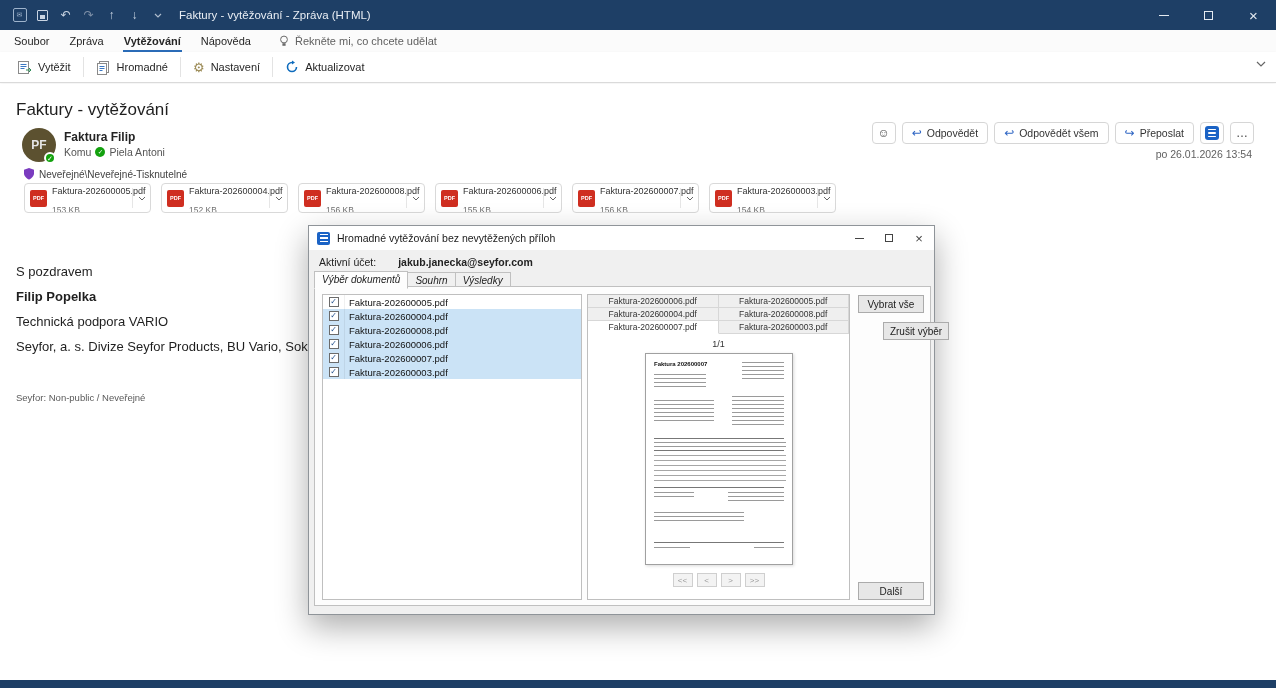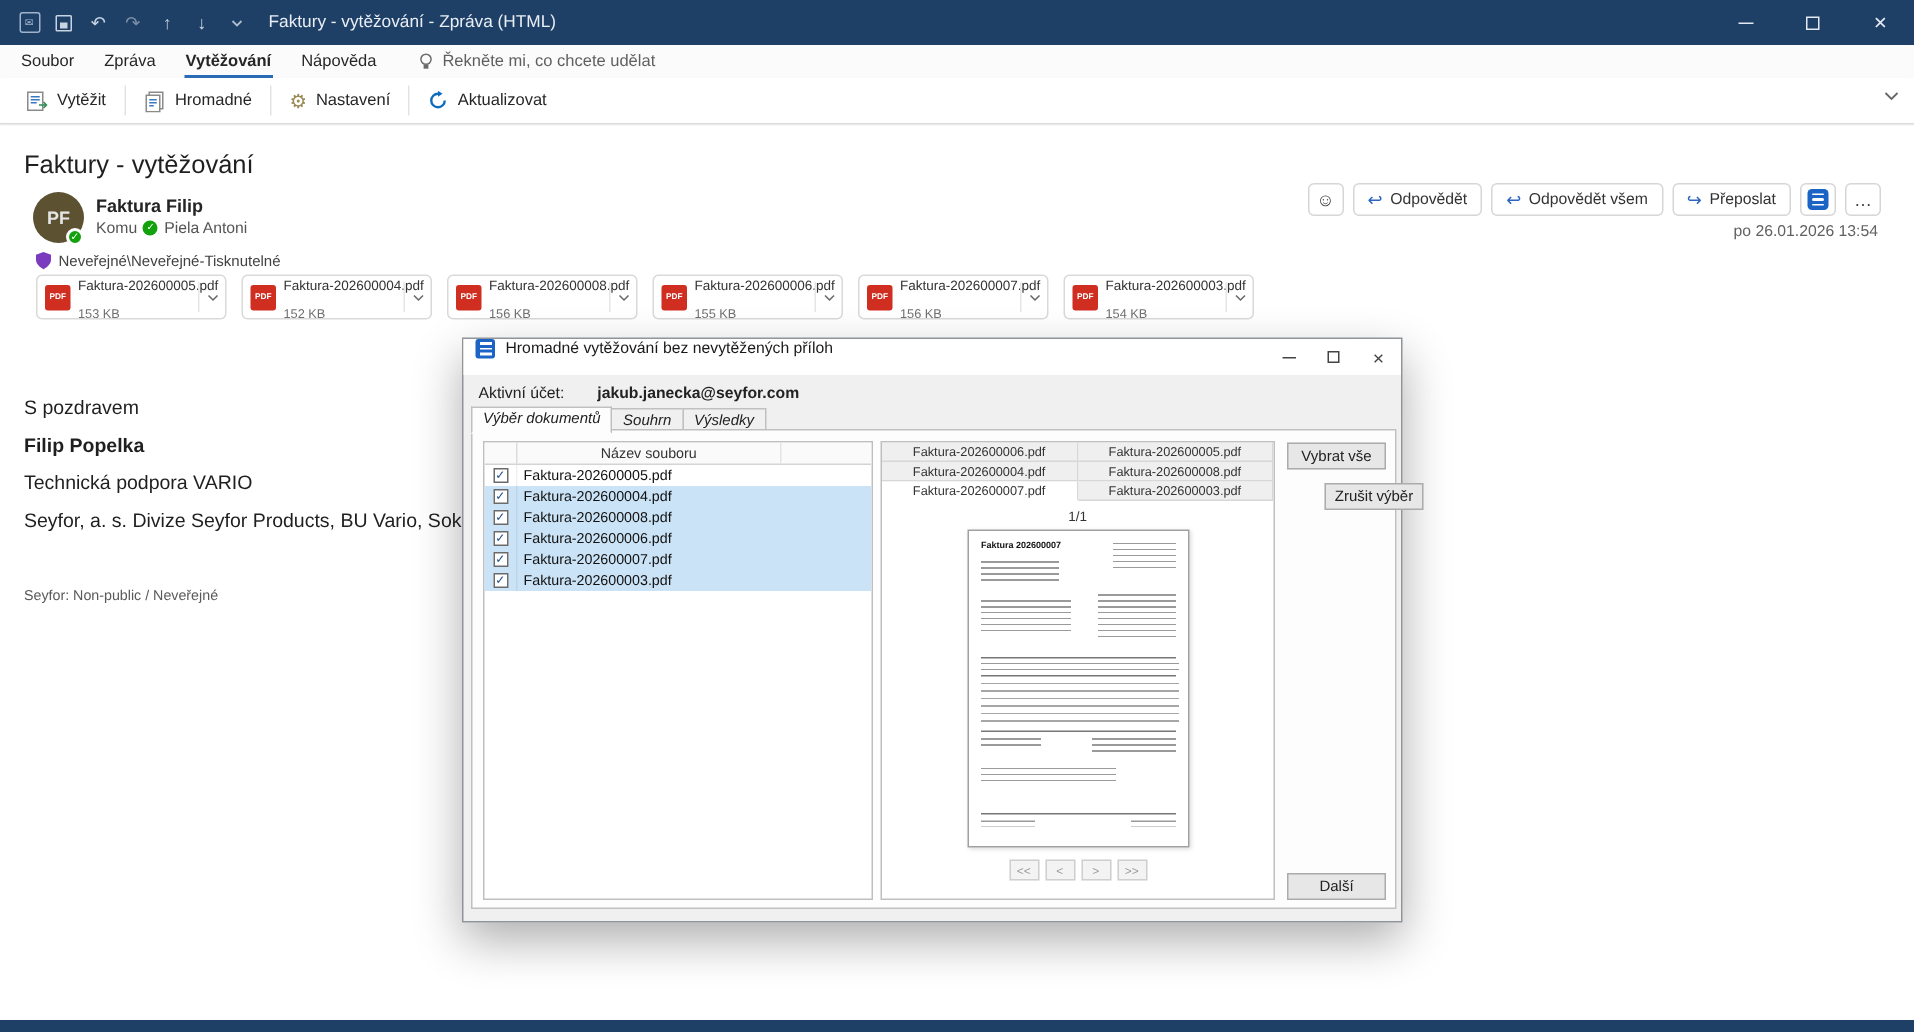--- a/index.html
+++ b/index.html
@@ -58,21 +58,21 @@
   .attach-meta{flex:1;min-width:0;line-height:1.2;}
   .attach-name{font-size:9px;color:#333;white-space:nowrap;overflow:hidden;}
   .attach-size{font-size:8.5px;color:#707070;}
   .attach-div{width:1px;height:20px;background:#e6e6e6;flex:none;}
   .attach-chev{width:17px;height:100%;display:flex;align-items:center;justify-content:center;flex:none;}
   .body-line{position:absolute;left:16px;font-size:13px;color:#1f1f1f;white-space:nowrap;}
   .body-footer{position:absolute;left:16px;top:308px;font-size:9.5px;color:#5a5a5a;}
 
   
   .dialog{position:absolute;left:308px;top:225px;width:627px;height:390px;background:#f0f0f0;border:1px solid #8f9499;box-shadow:0 12px 30px rgba(0,0,0,.32);}
-  .dlg-titlebar{position:absolute;top:0;left:0;right:0;height:24px;background:#fff;display:flex;align-items:flex-start;padding-left:8px;}
+  .dlg-titlebar{position:absolute;top:0;left:0;right:0;height:24px;background:#fff;display:flex;align-items:center;padding-left:8px;}
   .dlg-ico{width:13px;height:13px;border-radius:2px;background:#1b63c5;display:flex;flex-direction:column;justify-content:center;gap:2px;padding:0 2.5px;}
   .dlg-ico i{display:block;height:1.4px;background:#fff;}
   .dlg-title{margin-left:7px;font-size:10.5px;color:#1a1a1a;white-space:nowrap;}
   .dlg-controls{margin-left:auto;display:flex;height:24px;}
   .dlg-wbtn{width:30px;height:24px;display:flex;align-items:center;justify-content:center;color:#444;}
   .dmin{width:9px;height:1px;background:#444;}
   .dmax{width:8px;height:8px;border:1px solid #444;}
   .dclose{font-size:13px;line-height:1;}
   .acct-row{position:absolute;left:10px;top:30px;font-size:10.5px;color:#222;display:flex;gap:22px;}
   .acct-val{font-weight:bold;}
@@ -345,24 +345,20 @@
 
     <div class="dlg-tabs">
       <span class="dtab active">Výběr dokumentů</span>
       <span class="dtab">Souhrn</span>
       <span class="dtab">Výsledky</span>
     </div>
 
     <div class="dlg-panel">
 
       <div class="listbox">
-        <div class="list-header">
-          <span class="hdr-cb"></span>
-          <span class="hdr-name">Název souboru</span>
-        </div>
         <div class="list-row">
           <span class="row-cb">
               <span class="cbx">✓</span>
             </span>
           <span class="row-name">Faktura-202600005.pdf</span>
         </div>
         <div class="list-row sel">
           <span class="row-cb">
               <span class="cbx">✓</span>
             </span>

